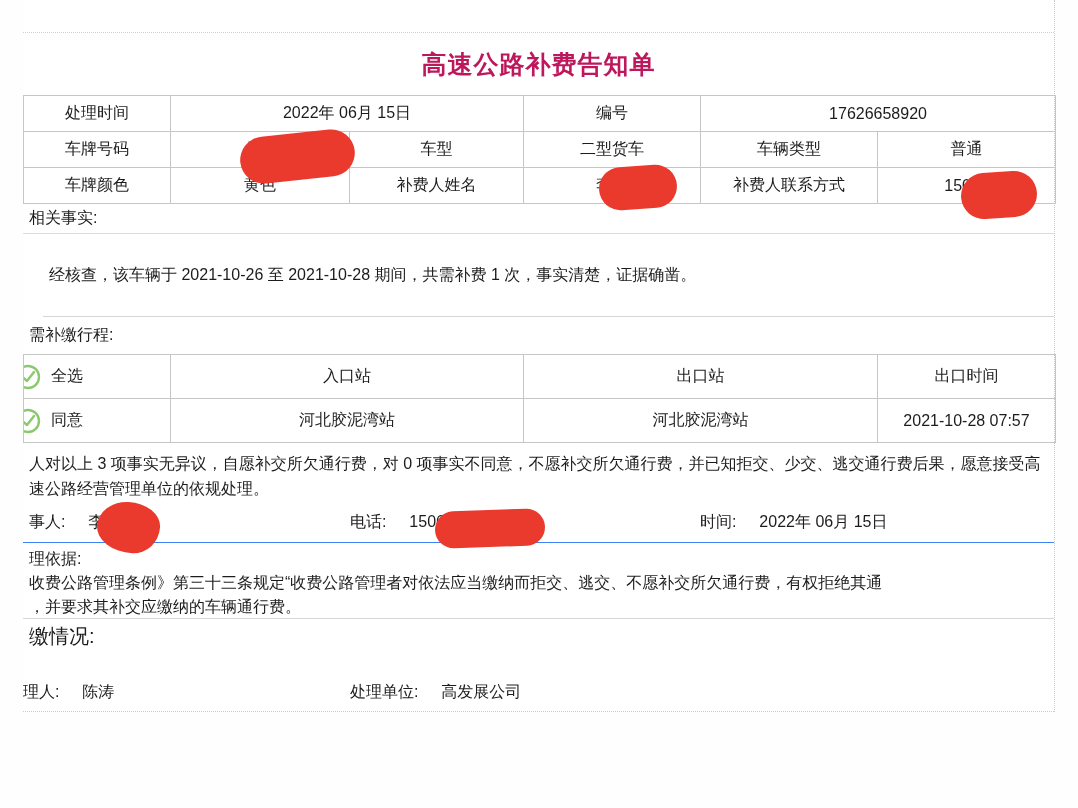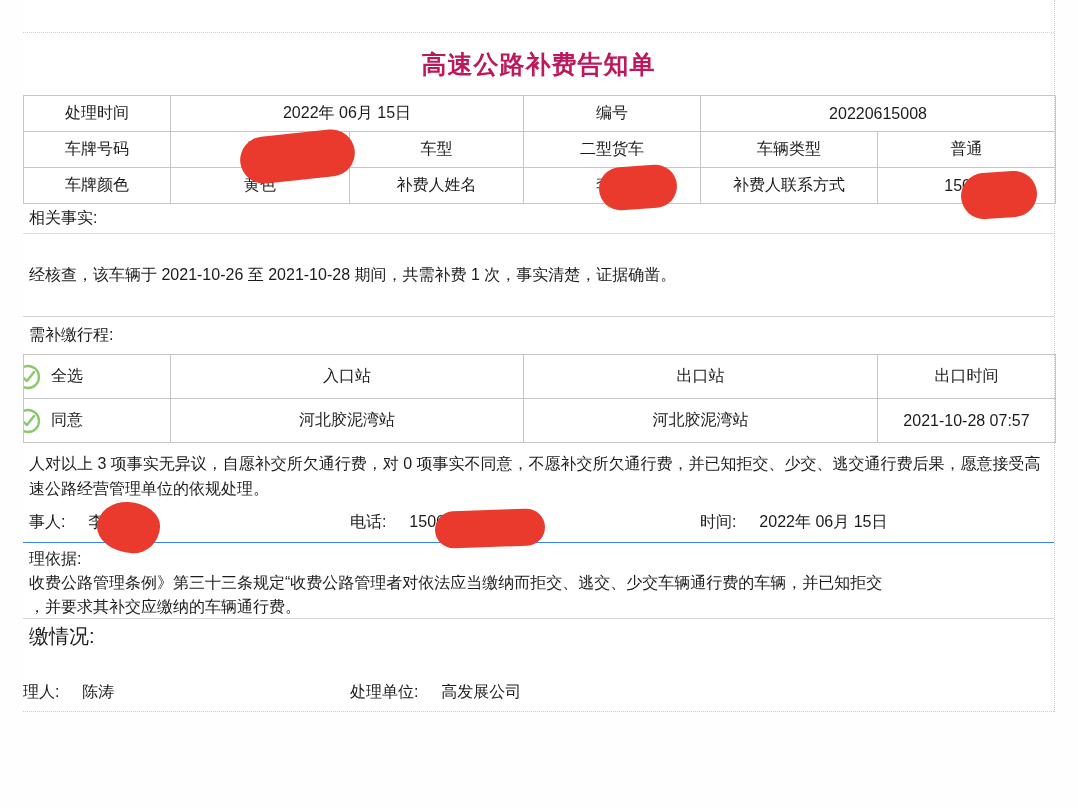--- a/index.html
+++ b/index.html
@@ -47,20 +47,21 @@
     padding-left: 6px;
     font-size: 16px;
   }
   .facts-label { height: 30px; border-bottom: 1px solid #dcdcdc; }
   .facts-body {
     height: 83px;
     border-bottom: 1px solid #d6d6d6;
     display: flex; align-items: center;
     padding-left: 6px;
     font-size: 16px;
+    margin-left: 20px;
   }
   .trips-label { height: 37px; }
   .checkcell {
     display: flex; align-items: center;
     height: 100%;
     overflow: hidden;
     position: relative;
   }
   .check-icon {
     width: 26px; height: 26px;
@@ -137,21 +138,21 @@
         <col style="width:174px">
       <col style="width:177px">
         <col style="width:177px">
         <col style="width:178px">
     </colgroup>
     <tbody>
         <tr>
       <td>处理时间</td>
       <td colspan="2">2022年 06月 15日</td>
       <td>编号</td>
-      <td colspan="2">20220615008</td>
+      <td colspan="2">17626658920</td>
     </tr>
     <tr>
       <td>车牌号码</td>
       <td>沪E</td>
       <td>车型</td>
       <td>二型货车</td>
       <td>车辆类型</td>
       <td>普通</td>
     </tr>
     <tr>
@@ -225,21 +226,21 @@
     </span>
     <span class="seg seg-time">
       <span>时间:</span>
       <span class="gap"></span>
       <span>2022年 06月 15日</span>
     </span>
   </div>
 
   <div class="legal">
     <div>理依据:</div>
-    <div>收费公路管理条例》第三十三条规定“收费公路管理者对依法应当缴纳而拒交、逃交、少交车辆通行费的车辆，并已知拒交</div>
+    <div>收费公路管理条例》第三十三条规定“收费公路管理者对依法应当缴纳而拒交、逃交、不愿补交所欠通行费，有权拒绝其通</div>
     <div>，并要求其补交应缴纳的车辆通行费。</div>
   </div>
 
   <div class="payment">
     <div>缴情况:</div>
   </div>
 
   <div class="handler-row">
     <span class="seg seg-handler">
       <span>理人:</span>

